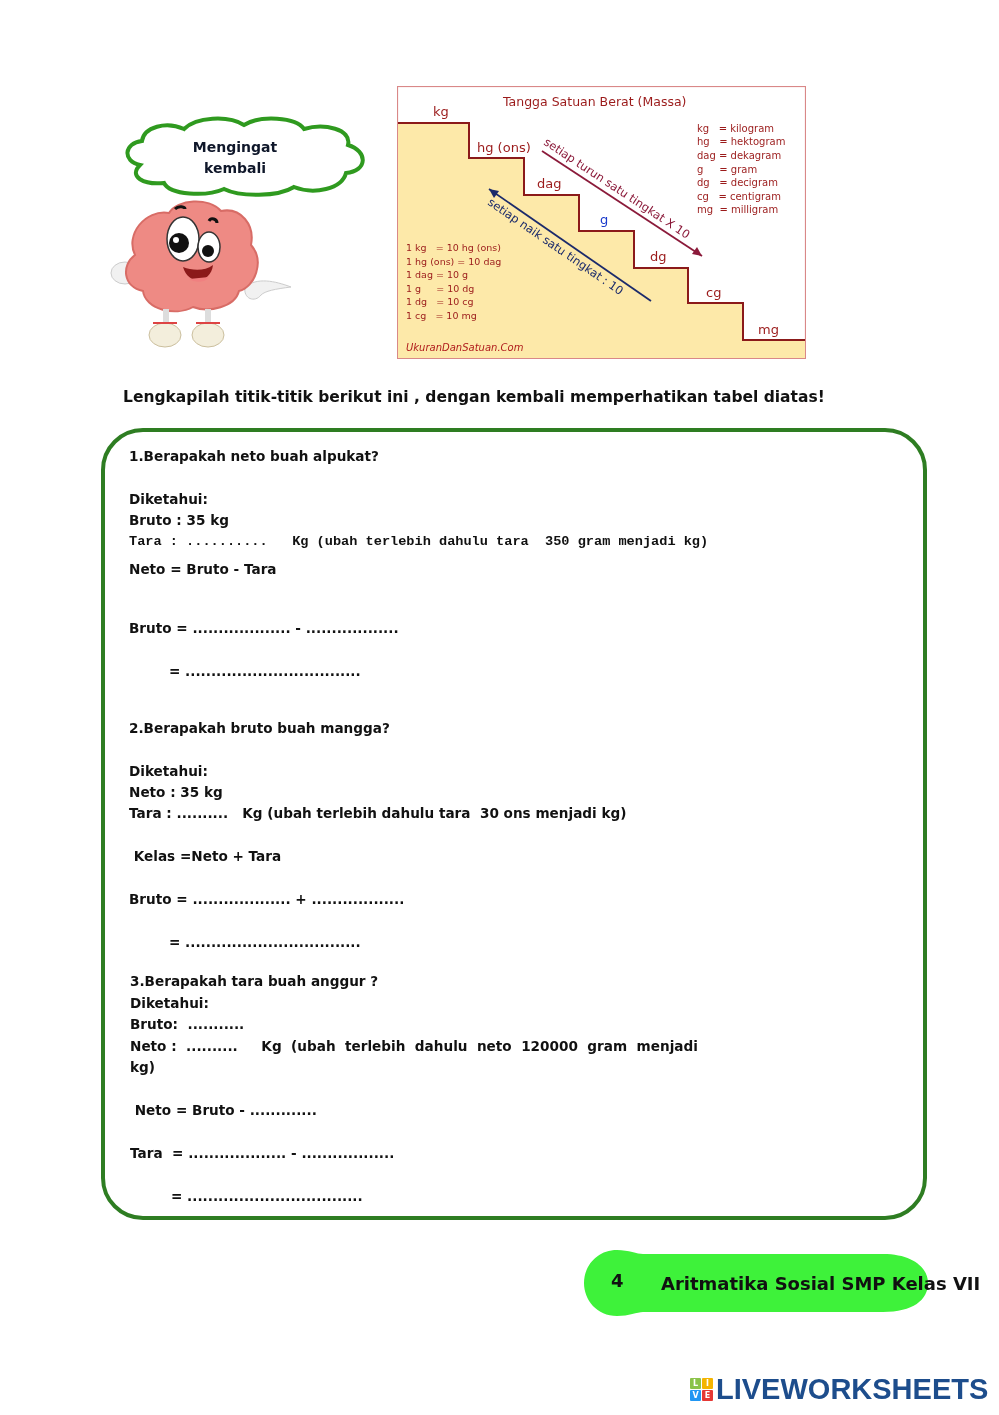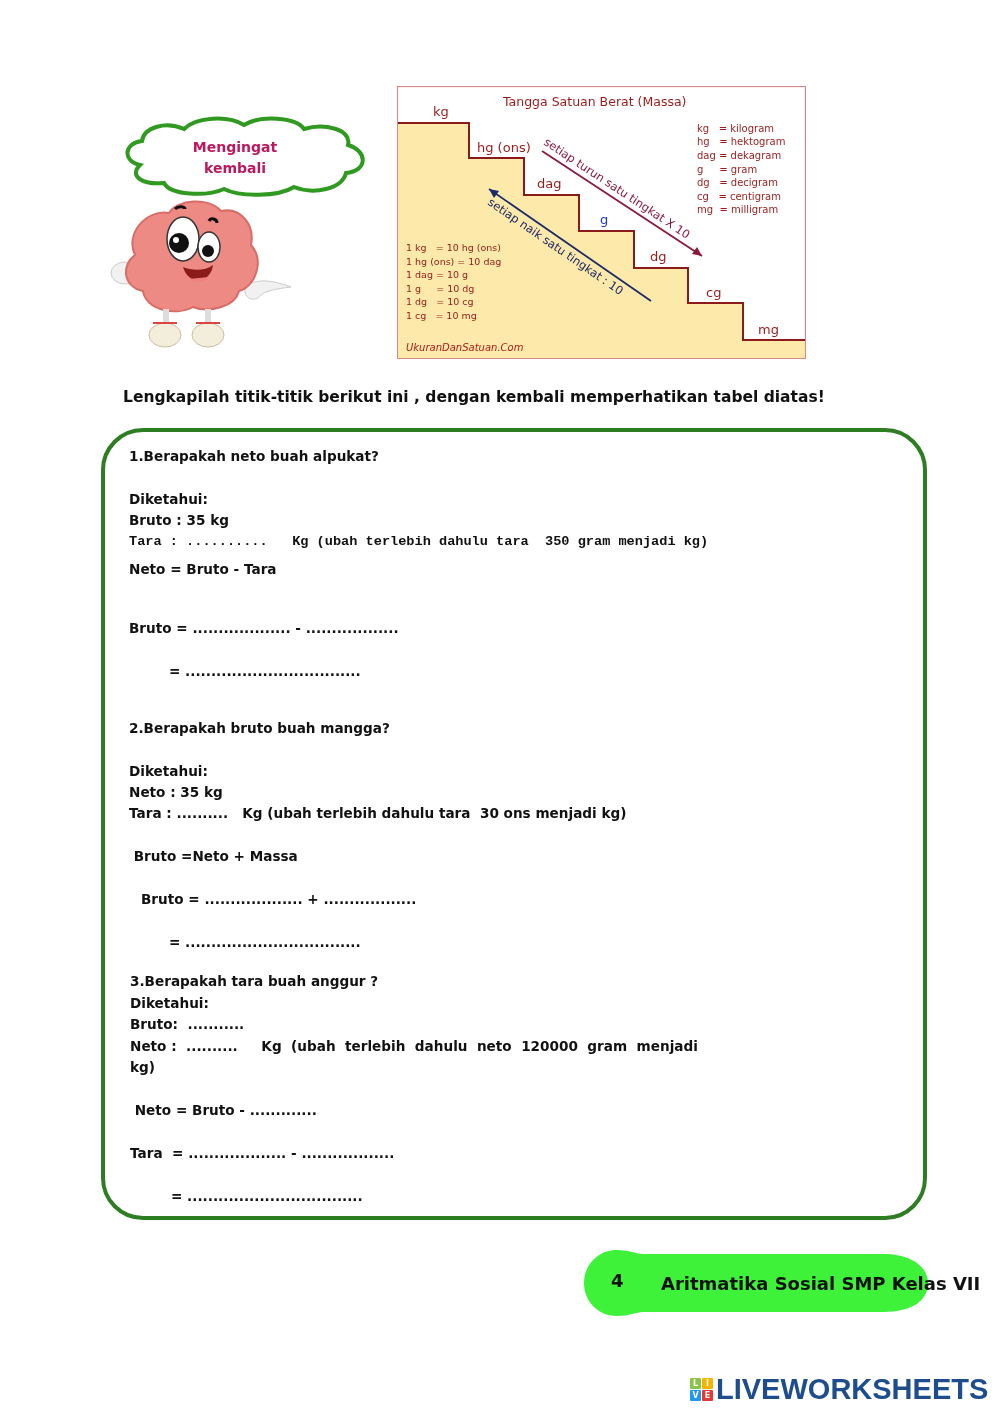--- a/index.html
+++ b/index.html
@@ -3,21 +3,21 @@
 <meta charset="utf-8">
 <style>
   html, body { margin:0; padding:0; background:#ffffff; }
   body { width:999px; height:1415px; position:relative; overflow:hidden;
          font-family:"DejaVu Sans", sans-serif; color:#111; }
   .abs { position:absolute; }
 
   
   #cloud { left:120px; top:115px; width:250px; height:82px; }
   .cloud-text { position:absolute; left:170px; top:137px; width:130px; text-align:center;
-                font-weight:bold; font-size:14px; line-height:21px; color:#be185d; }
+                font-weight:bold; font-size:14px; line-height:21px; color:#0f172a; }
 
   
   #mascot { left:105px; top:195px; width:190px; height:160px; }
 
   
   #stairs { left:397px; top:86px; width:409px; height:273px; }
 
   
   .instruction { left:123px; top:388px; font-weight:bold; font-size:15.5px; color:#111; }
 
@@ -129,22 +129,22 @@
 <div class="q-line" style="left:129px;top:512px;">Bruto : 35 kg</div>
 <div class="q-line" style="left:129px;top:534px;font-family:Liberation Mono, monospace;">Tara : ..........   Kg (ubah terlebih dahulu tara  350 gram menjadi kg)</div>
 <div class="q-line" style="left:129px;top:561px;">Neto = Bruto - Tara</div>
 <div class="q-line" style="left:129px;top:620px;">Bruto = ................... - ..................</div>
 <div class="q-line" style="left:169px;top:663px;">= ..................................</div>
 
 <div class="q-line" style="left:129px;top:720px;">2.Berapakah bruto buah mangga?</div>
 <div class="q-line" style="left:129px;top:763px;">Diketahui:</div>
 <div class="q-line" style="left:129px;top:784px;">Neto : 35 kg</div>
 <div class="q-line" style="left:129px;top:805px;">Tara : ..........   Kg (ubah terlebih dahulu tara  30 ons menjadi kg)</div>
-<div class="q-line" style="left:129px;top:848px;"> Bruto =Neto + Massa</div>
-<div class="q-line" style="left:129px;top:891px;margin-left:12px;">Bruto = ................... + ..................</div>
+<div class="q-line" style="left:129px;top:848px;"> Kelas =Neto + Tara</div>
+<div class="q-line" style="left:129px;top:891px;">Bruto = ................... + ..................</div>
 <div class="q-line" style="left:169px;top:934px;">= ..................................</div>
 
 <div class="q-line" style="left:130px;top:973px;">3.Berapakah tara buah anggur ?</div>
 <div class="q-line" style="left:130px;top:995px;">Diketahui:</div>
 <div class="q-line" style="left:130px;top:1016px;">Bruto:  ...........</div>
 <div class="q-line" style="left:130px;top:1038px;">Neto :  ..........     Kg  (ubah  terlebih  dahulu  neto  120000  gram  menjadi</div>
 <div class="q-line" style="left:130px;top:1059px;">kg)</div>
 <div class="q-line" style="left:130px;top:1102px;"> Neto = Bruto - .............</div>
 <div class="q-line" style="left:130px;top:1145px;">Tara  = ................... - ..................</div>
 <div class="q-line" style="left:171px;top:1188px;">= ..................................</div>

